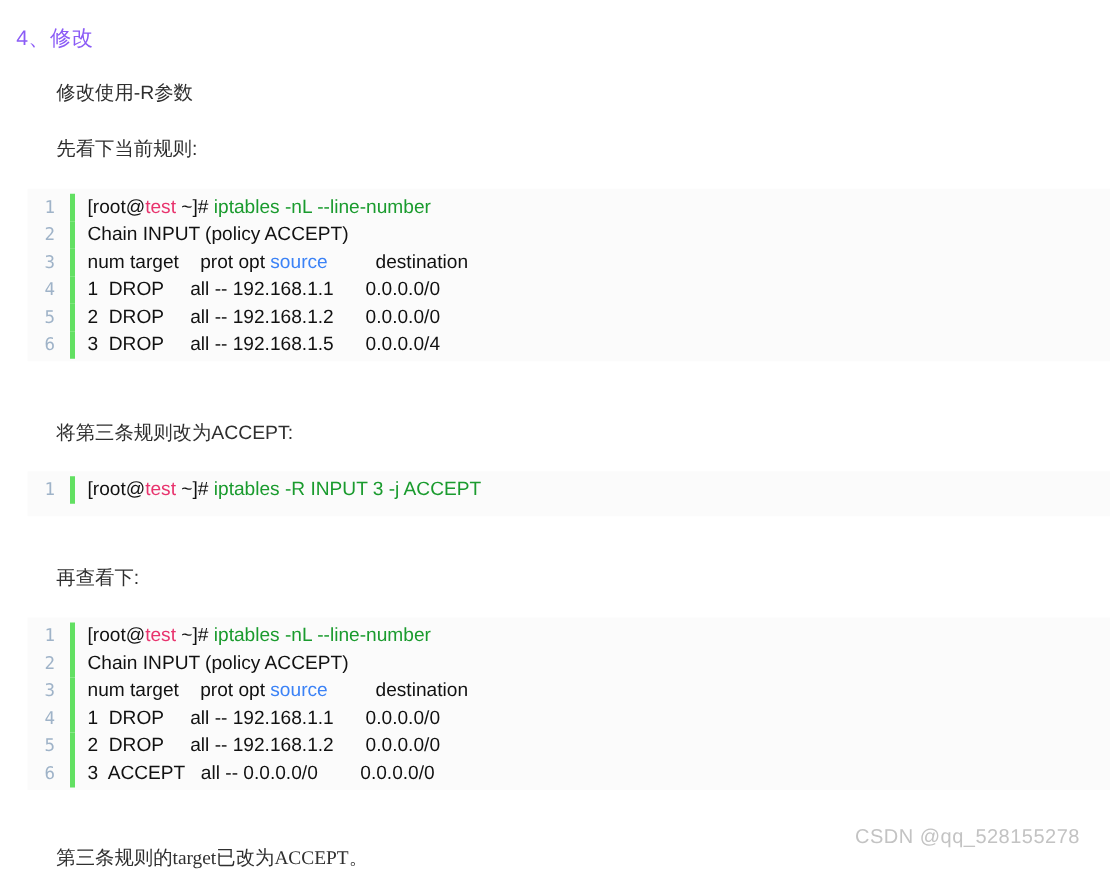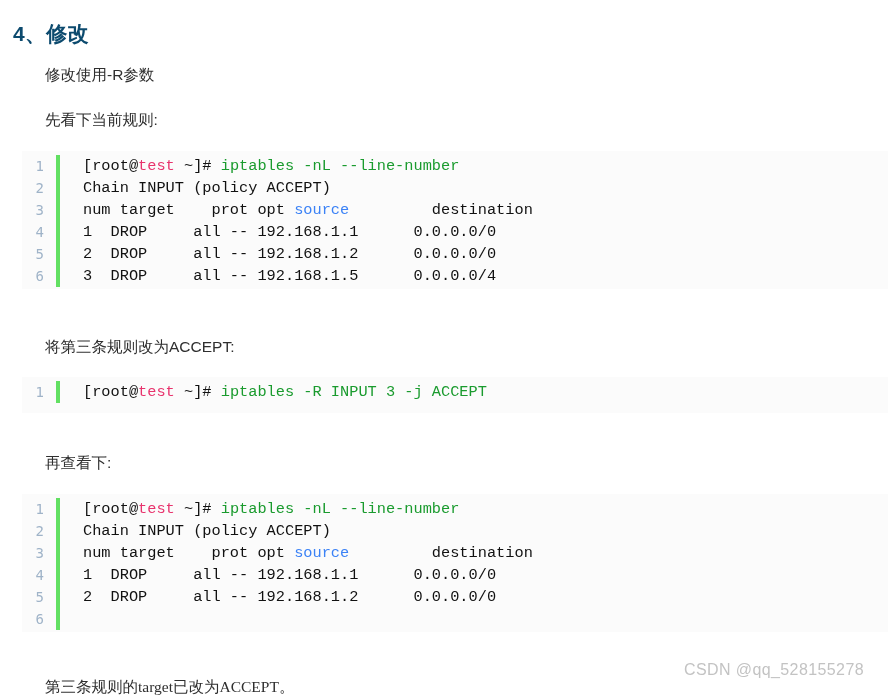--- a/index.html
+++ b/index.html
@@ -20,24 +20,24 @@
     position: relative;
     width: 888px;
     height: 696px;
   }
 
   
   .heading {
     position: absolute;
     left: 13px;
     top: 4px;
-    font-size: 21px;
-    font-weight: bold;
+    font-size: 17px;
+    font-weight: normal;
     letter-spacing: 0.3px;
-    color: #0c4a6e;
+    color: #8b5cf6;
     line-height: 26px;
   }
 
   .para {
     position: absolute;
     left: 13px;
     font-size: 15.5px;
     line-height: 22px;
     color: #2f2f2f;
     white-space: nowrap;
@@ -82,22 +82,22 @@
     user-select: none;
   }
 
   .gutter-bar {
     width: 4px;
     min-width: 4px;
     background: #62e062;
   }
 
   .code-text {
-    padding-left: 23px;
-    font-family: Liberation Mono, monospace;
+    padding-left: 10px;
+    font-family: Liberation Sans, sans-serif;
     font-size: 15.3px;
     letter-spacing: 0px;
     color: #111111;
     white-space: pre;
   }
 
   .tok-host  { color: #e8336d; }
   .tok-cmd   { color: #1a9b2e; }
   .tok-kw    { color: #3b82f6; }
 
@@ -190,20 +190,21 @@
         <span class="code-text"><span>1  DROP     all -- 192.168.1.1      0.0.0.0/0</span></span>
       </div>
       <div class="code-row">
         <span class="lineno">5</span>
         <span class="gutter-bar"></span>
         <span class="code-text"><span>2  DROP     all -- 192.168.1.2      0.0.0.0/0</span></span>
       </div>
       <div class="code-row">
         <span class="lineno">6</span>
         <span class="gutter-bar"></span>
+        <span class="code-text"><span>3  ACCEPT   all -- 0.0.0.0/0        0.0.0.0/0</span></span>
       </div>
     </div>
 
   <p class="para para-5">第三条规则的target已改为ACCEPT。</p>
 
   <div class="watermark">CSDN @qq_528155278</div>
 
 </div>
 
 </body></html>

